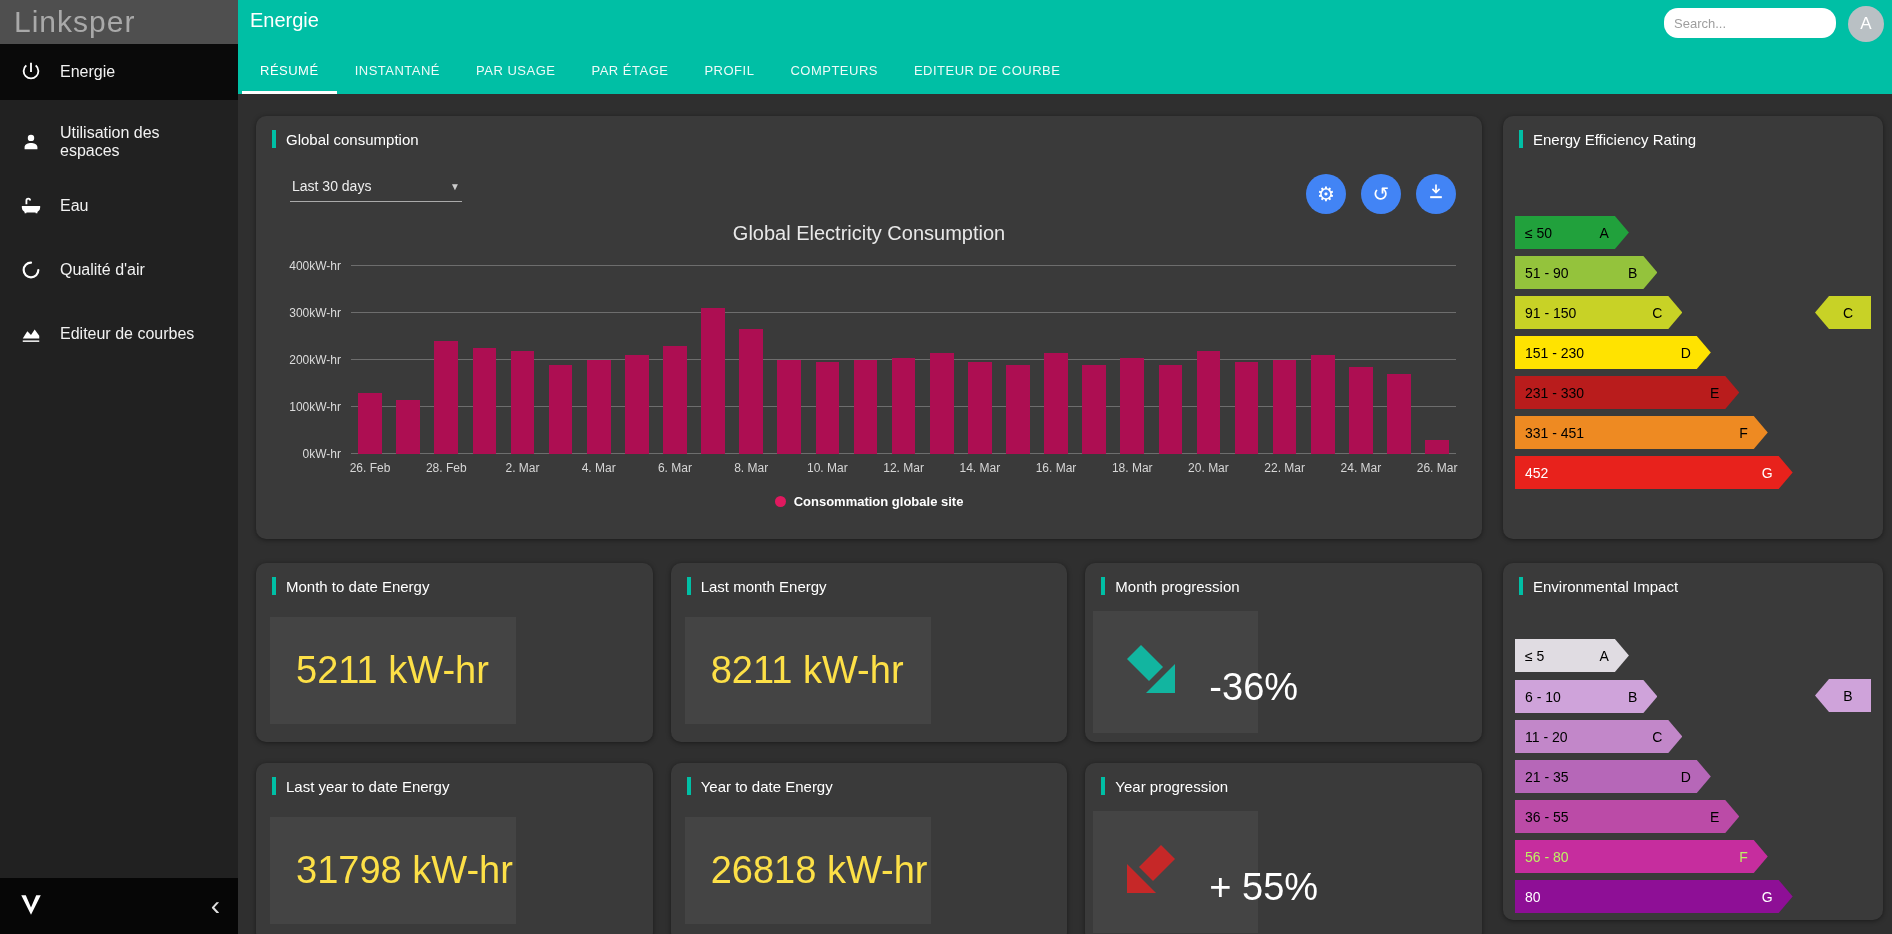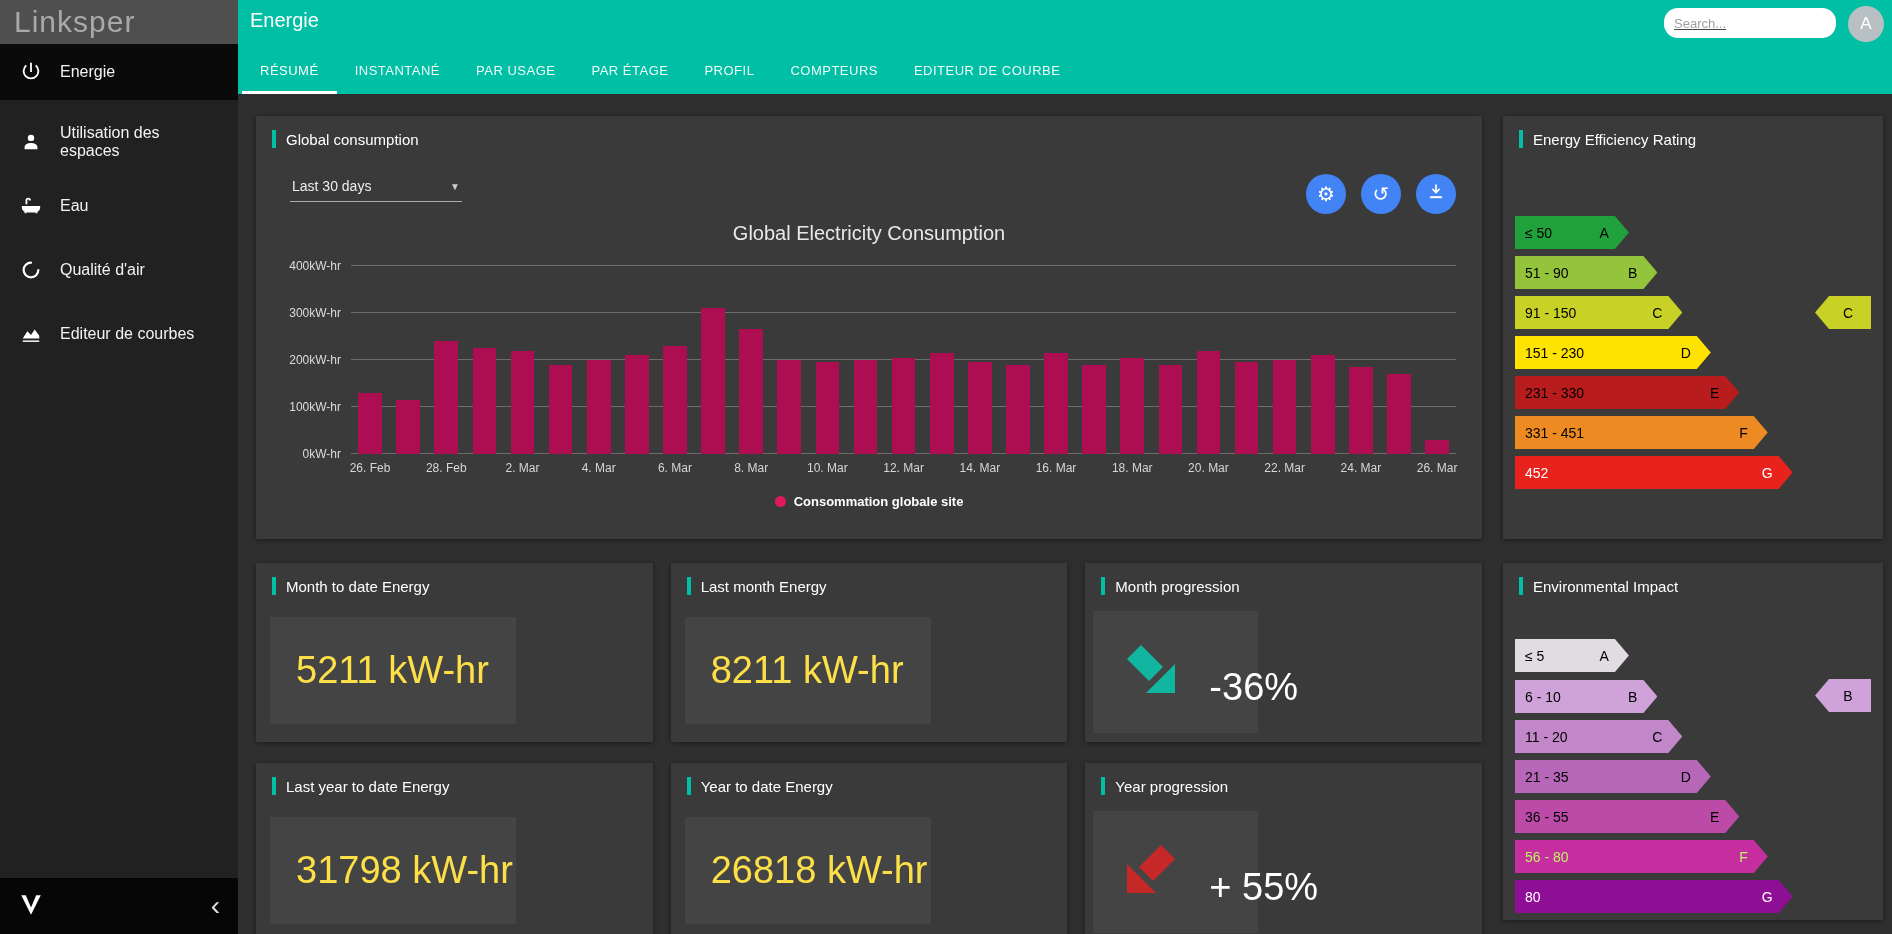--- a/index.html
+++ b/index.html
@@ -19,31 +19,31 @@
   .side-icon{width:22px;height:22px;display:inline-flex;align-items:center;justify-content:center;flex:0 0 22px;}
   .side-icon svg{width:22px;height:22px;fill:#ffffff;}
   .bottom-bar{position:absolute;bottom:0;left:0;width:100%;height:56px;background:#060606;
     display:flex;align-items:center;justify-content:space-between;padding:0 18px;box-sizing:border-box;}
   .v-logo svg{width:26px;height:26px;fill:#ffffff;}
   .collapse{color:#e0e0e0;font-size:28px;line-height:26px;cursor:pointer;user-select:none;}
   
   .header{position:absolute;left:238px;right:0;top:0;height:94px;background:#00bfa5;z-index:5;}
   .header-title{position:absolute;left:12px;top:9px;font-size:20px;font-weight:500;color:#fff;}
   .search{position:absolute;right:56px;top:8px;width:172px;height:30px;background:#fff;border:none;
-    border-radius:14px;padding:0 10px;font-size:13px;color:#444;box-sizing:border-box;outline:none;text-decoration:underline;}
+    border-radius:14px;padding:0 10px;font-size:13px;color:#444;box-sizing:border-box;outline:none;}
   .search::placeholder{color:#9e9e9e;}
   .avatar{position:absolute;right:8px;top:6px;width:36px;height:36px;border-radius:50%;background:#b9c0c4;
     color:#fff;display:flex;align-items:center;justify-content:center;font-size:17px;cursor:pointer;}
   .tabs{position:absolute;left:4px;bottom:0;display:flex;}
   .tab{padding:0 18px;height:47px;line-height:47px;color:rgba(255,255,255,.93);font-size:13px;
     font-weight:500;letter-spacing:.5px;border-bottom:3px solid transparent;box-sizing:border-box;
     cursor:pointer;white-space:nowrap;}
   .tab.active{border-bottom-color:#ffffff;color:#fff;}
   
-  .card{background:#3a3a3a;border-radius:0;box-shadow:0 1px 5px rgba(0,0,0,.45);}
+  .card{background:#3a3a3a;border-radius:10px;box-shadow:0 1px 5px rgba(0,0,0,.45);}
   .card-title{display:flex;align-items:center;gap:10px;padding:14px 16px 0 16px;color:#fff;font-size:15px;}
   .accent{width:4px;height:18px;background:#00bfa5;flex:0 0 4px;}
   #card-consumption{position:absolute;left:256px;top:116px;width:1226px;height:423px;}
   #card-energy{position:absolute;left:1503px;top:116px;width:380px;height:423px;}
   #card-env{position:absolute;left:1503px;top:563px;width:380px;height:357px;}
   
   .select-box{position:absolute;left:34px;top:58px;width:168px;border-bottom:1px solid #aaa;
     color:#eee;font-size:14px;padding:4px 2px 7px 2px;display:flex;justify-content:space-between;
     align-items:center;cursor:pointer;}
   .caret{font-size:10px;color:#ccc;}

